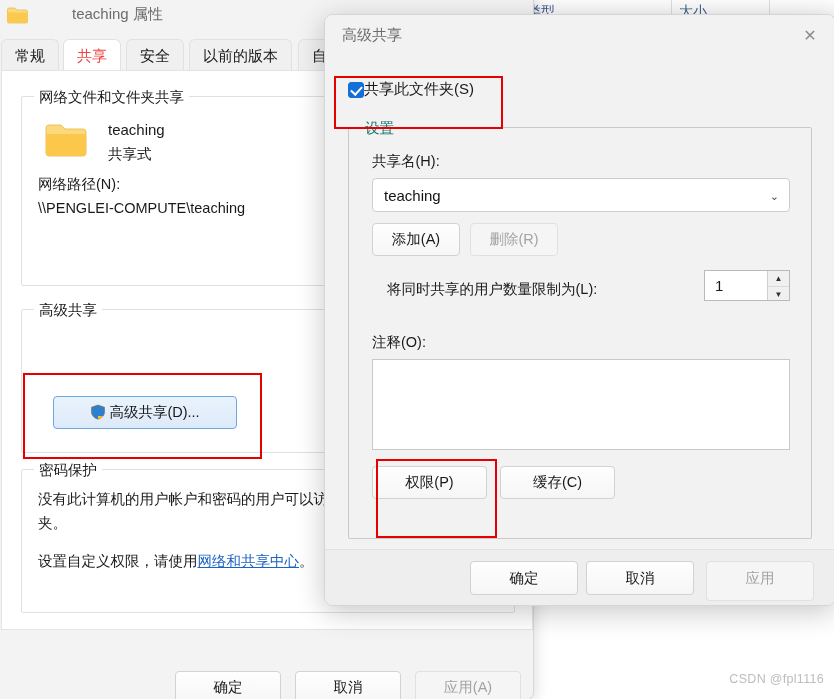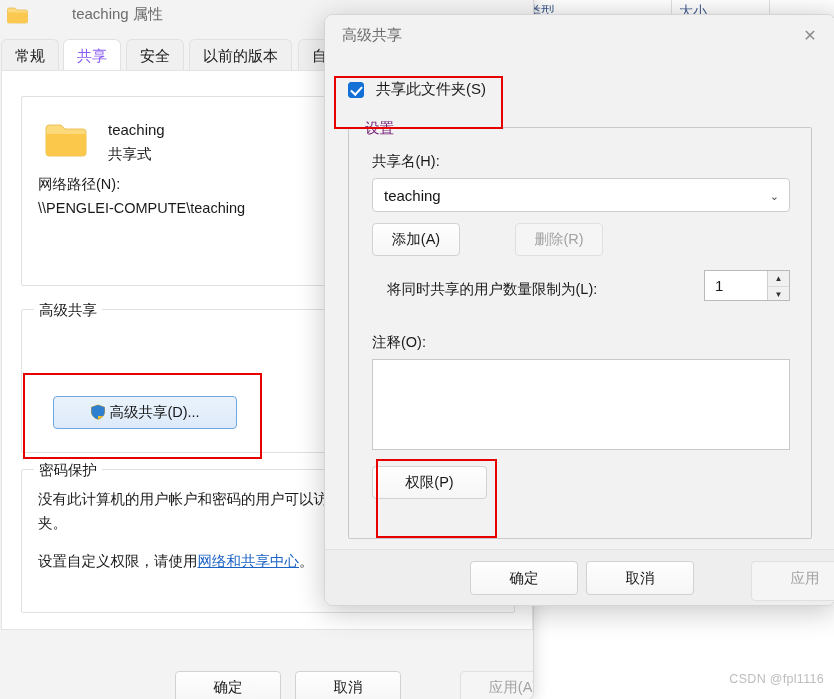--- a/index.html
+++ b/index.html
@@ -47,41 +47,41 @@
     position:absolute;left:8px;top:46px;width:532px;height:32px;
     background:#f3f3f3;
   }
   .tab{
     position:absolute;top:0;height:32px;line-height:31px;
     padding:0 13px;font-size:15px;color:#1b1b1b;
     background:#f0f0f0;border:1px solid #e1e1e1;border-bottom:none;
     border-top-left-radius:6px;border-top-right-radius:6px;
     box-sizing:border-box;white-space:nowrap;
   }
-  .tab.active{background:#ffffff;border-color:#e1e1e1;color:#8b5cf6;}
+  .tab.active{background:#ffffff;border-color:#e1e1e1;color:#ef4444;}
   #props-body{
     position:absolute;left:8px;top:77px;width:532px;height:560px;
     background:#ffffff;border:1px solid #e4e4e4;box-sizing:border-box;
   }
   .group{
     position:absolute;border:1px solid #e0e0e0;border-radius:2px;
     box-sizing:border-box;
   }
   .group-title{
     position:absolute;top:-9px;left:12px;background:#ffffff;
     padding:0 5px;font-size:14.5px;color:#1a1a1a;white-space:nowrap;
   }
   .btn{
     background:linear-gradient(#fefefe,#f6f6f6);
     border:1px solid #d2d2d2;border-radius:4px;
     font-family:"Liberation Sans","DejaVu Sans",sans-serif;
     font-size:14.5px;color:#191919;text-align:center;
     box-sizing:border-box;white-space:nowrap;
   }
-  .btn.disabled{color:#a3a3a3;background:#f5f5f5;border-color:#e0e0e0;margin-left:45px;}
+  .btn.disabled{color:#a3a3a3;background:#f5f5f5;border-color:#e0e0e0;}
   .btn.focused{
     background:linear-gradient(#eaf3fc,#ddeafa);
     border:1px solid #6ea8e0;
     margin-top:24px;
   }
   .redbox{position:absolute;border:2px solid #e60000;box-sizing:border-box;}
   .lnk{color:#1a62c4;text-decoration:underline;}
   
   #adv-dialog{
     position:absolute;left:324px;top:14px;width:510px;height:590px;
@@ -112,21 +112,21 @@
   .chk-box:after{
     content:"";position:absolute;left:4px;top:1px;width:5px;height:9px;
     border:solid #ffffff;border-width:0 2px 2px 0;transform:rotate(43deg);
   }
   .dgroup{
     position:absolute;border:1px solid #c9c9c9;border-radius:2px;
     box-sizing:border-box;
   }
   .dgroup-title{
     position:absolute;top:-9px;left:11px;background:#f2f2f2;
-    padding:0 5px;font-size:14.5px;color:#701a75;
+    padding:0 5px;font-size:14.5px;color:#0f766e;
   }
   .lbl{position:absolute;font-size:14.5px;color:#1a1a1a;white-space:nowrap;}
   .combo{
     position:absolute;background:#ffffff;border:1px solid #cdcdcd;
     border-radius:4px;box-sizing:border-box;
   }
   .combo .val{
     position:absolute;left:11px;top:0;line-height:34px;font-size:15px;color:#141414;
   }
   .combo .chev{
@@ -181,20 +181,21 @@
     <div class="tab" style="left:0px;">常规</div>
     <div class="tab active" style="left:62px;">共享</div>
     <div class="tab" style="left:125px;">安全</div>
     <div class="tab" style="left:188px;">以前的版本</div>
     <div class="tab" style="left:297px;">自定义</div>
   </div>
 
   <div id="props-body">
 
     <div class="group" style="left:19px;top:25px;width:494px;height:190px;">
+      <div class="group-title">网络文件和文件夹共享</div>
 
       <svg style="position:absolute;left:23px;top:27px;width:42px;height:33px;" viewBox="0 0 42 33">
         <path d="M1 4 A3 3 0 0 1 4 1 h12 l4 4 h18 A3 3 0 0 1 41 8 v21 A3 3 0 0 1 38 32 H4 A3 3 0 0 1 1 29 Z" fill="#fcd97a" stroke="#e9c25c" stroke-width="1"></path>
         <path d="M1 10 h40 v19 A3 3 0 0 1 38 32 H4 A3 3 0 0 1 1 29 Z" fill="#fbc84c"></path>
       </svg>
       <div style="position:absolute;left:86px;top:24px;font-size:15px;">teaching</div>
       <div style="position:absolute;left:86px;top:48px;font-size:14.5px;">共享式</div>
 
       <div style="position:absolute;left:16px;top:78px;font-size:14.5px;">网络路径(N):</div>
       <div style="position:absolute;left:16px;top:103px;font-size:14.5px;">\\PENGLEI-COMPUTE\teaching</div>
@@ -232,21 +233,21 @@
 
 <div id="adv-dialog">
 
   <div id="adv-titlebar">
     <div id="adv-title-text">高级共享</div>
     <div id="adv-close">✕</div>
   </div>
 
   <div id="adv-content">
 
-    <div style="position:absolute;left:23px;top:21px;display:flex;align-items:center;gap:12px;">
+    <div style="position:absolute;left:23px;top:21px;display:flex;align-items:center;gap:0;">
       <div class="chk-box"></div>
       <span style="font-size:15px;">共享此文件夹(S)</span>
     </div>
 
     <div class="dgroup" style="left:23px;top:68px;width:464px;height:412px;">
       <div class="dgroup-title">设置</div>
 
       <div class="lbl" style="left:23px;top:24px;">共享名(H):</div>
 
       <div class="combo" style="left:23px;top:50px;width:418px;height:34px;">
@@ -263,20 +264,21 @@
         <span class="sbtns">
           <div class="sb top">▲</div>
           <div class="sb">▼</div>
         </span>
       </div>
 
       <div class="lbl" style="left:23px;top:205px;">注释(O):</div>
       <div class="textarea" style="left:23px;top:231px;width:418px;height:91px;"></div>
 
       <div class="btn" style="position:absolute;left:23px;top:338px;width:115px;height:33px;line-height:31px;">权限(P)</div>
+      <div class="btn" style="position:absolute;left:151px;top:338px;width:115px;height:33px;line-height:31px;">缓存(C)</div>
     </div>
 
     <div class="redbox" style="left:51px;top:400px;width:121px;height:79px;"></div>
   </div>
 
   <div id="adv-footer">
     <div class="btn" style="position:absolute;left:145px;top:11px;width:108px;height:34px;line-height:32px;">确定</div>
     <div class="btn" style="position:absolute;left:261px;top:11px;width:108px;height:34px;line-height:32px;">取消</div>
     <div class="btn disabled" style="position:absolute;left:381px;top:11px;width:108px;height:40px;line-height:32px;">应用</div>
   </div>

